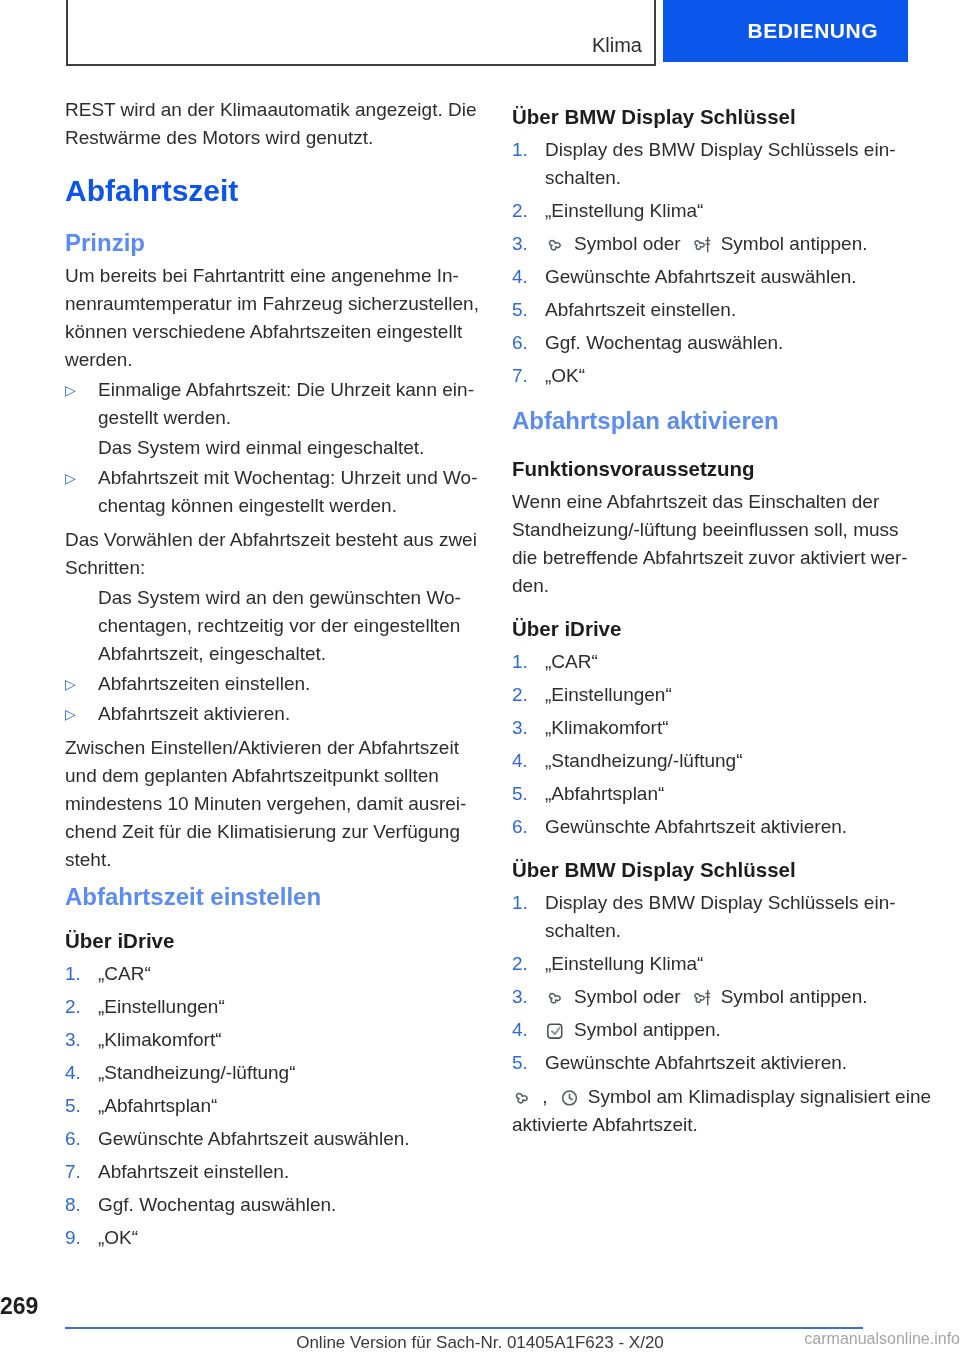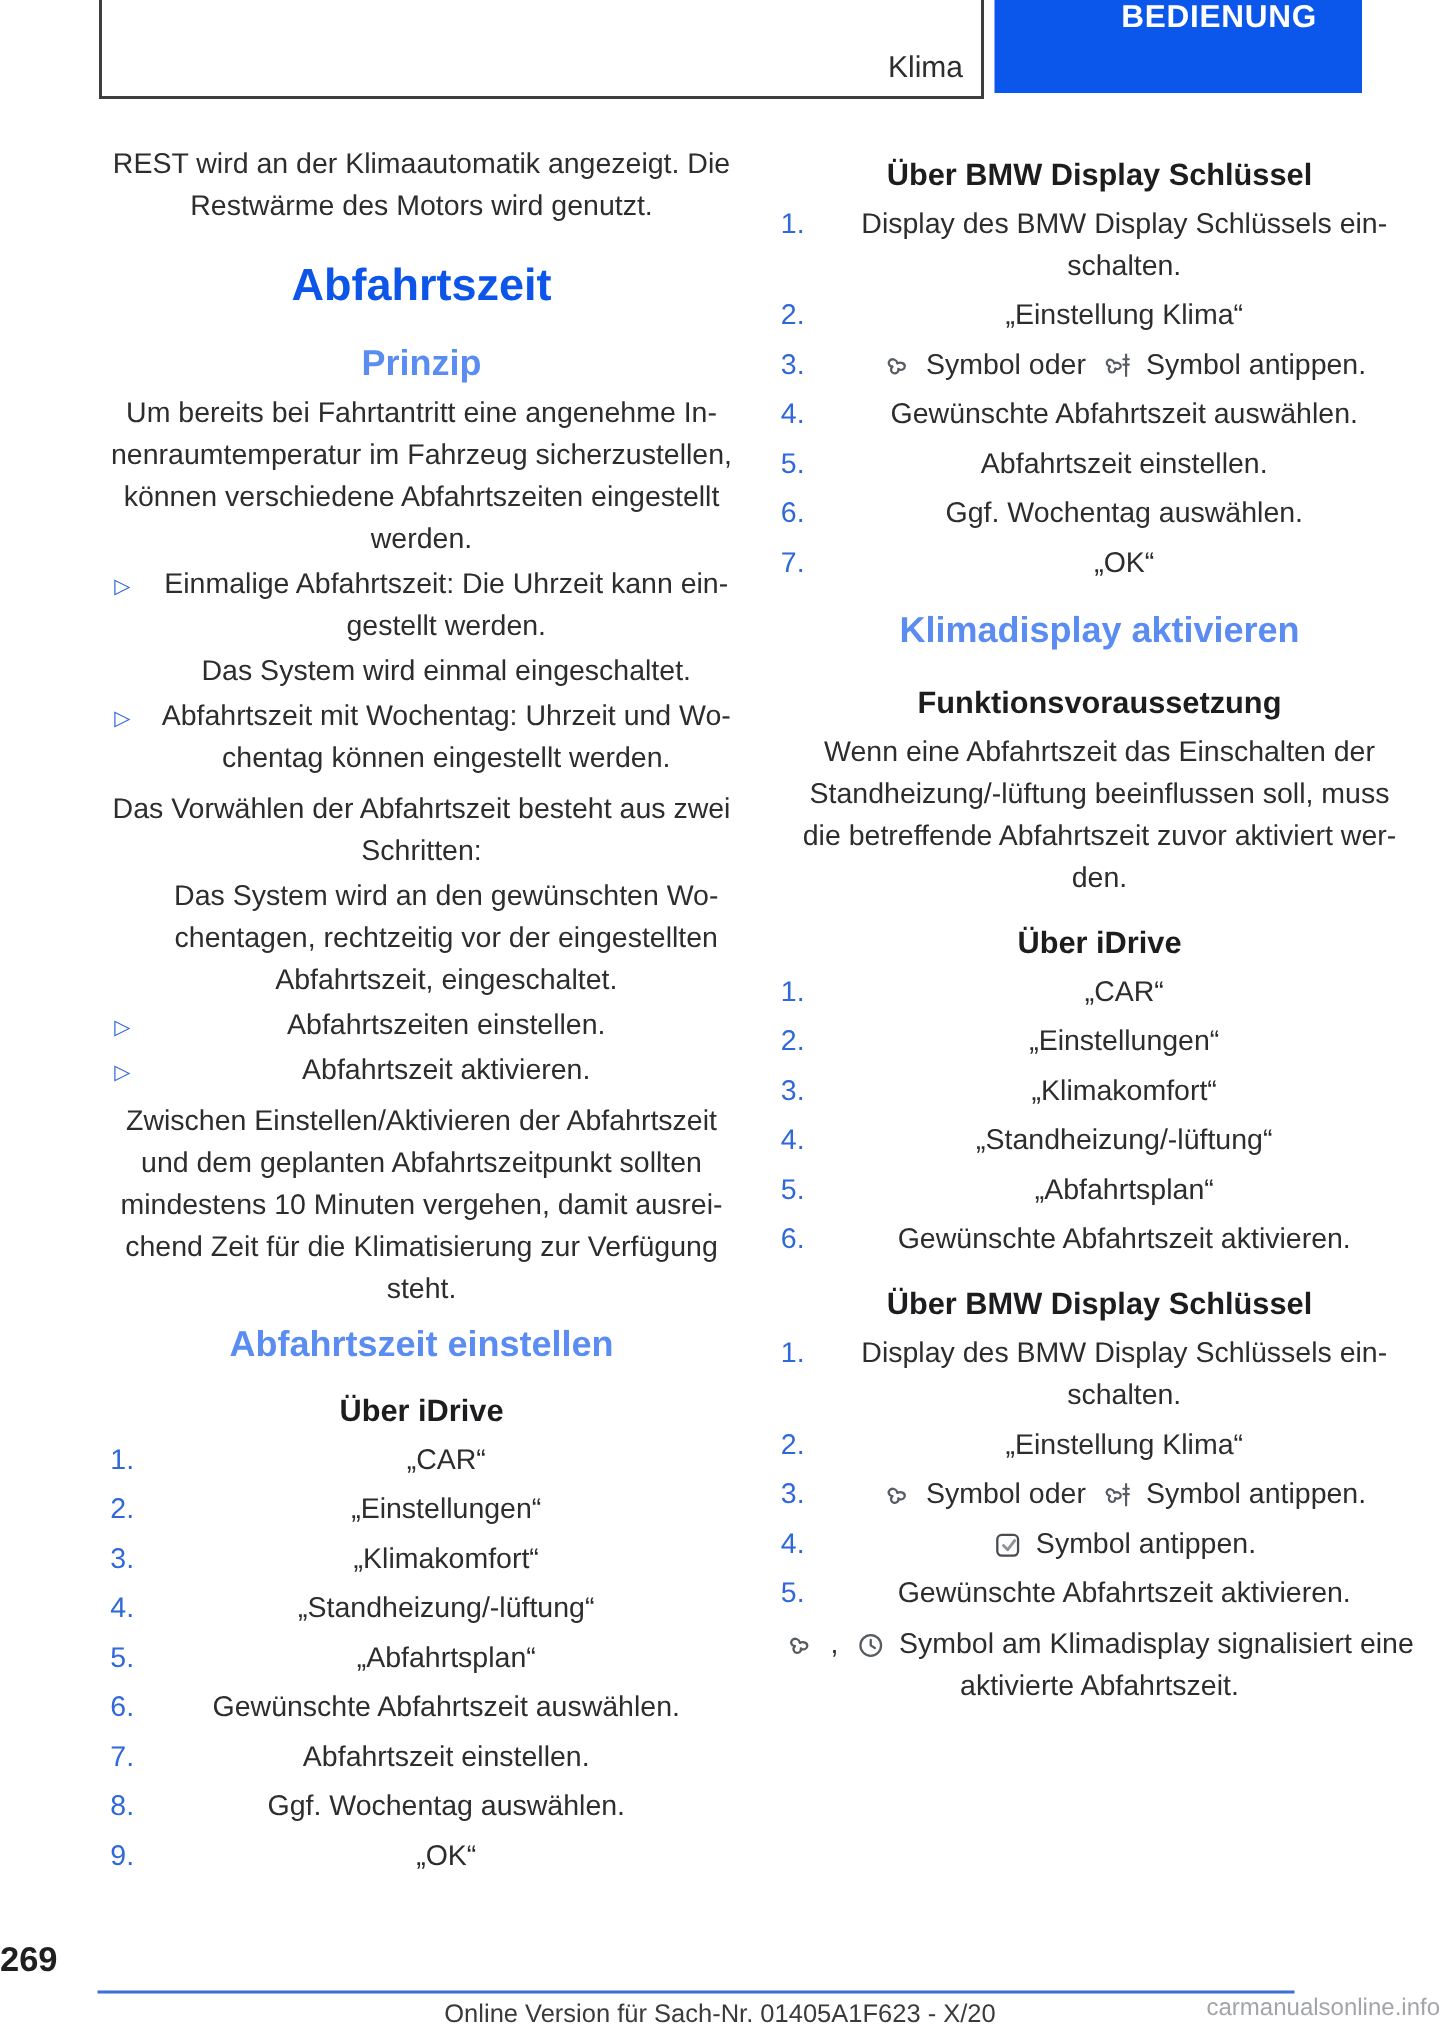--- a/index.html
+++ b/index.html
@@ -5,25 +5,25 @@
   html,body{margin:0;padding:0;}
   body{
     width:960px;height:1362px;position:relative;background:#ffffff;
     font-family:"Liberation Sans",sans-serif;color:#2d2d2d;overflow:hidden;
   }
   
   .section-box{position:absolute;left:66px;top:-8px;width:590px;height:74px;
     border:2px solid #3e3e3e;box-sizing:border-box;background:#fff;}
   .section-label{position:absolute;right:12px;bottom:7px;font-size:20px;color:#2e2e2e;}
   .chapter-banner{position:absolute;left:663px;top:0;width:245px;height:62px;
-    display:flex;justify-content:flex-end;padding-right:30px;
+    display:flex;align-items:center;justify-content:flex-end;padding-right:30px;
     box-sizing:border-box;}
   .chapter-label{color:#ffffff;font-weight:700;font-size:21px;letter-spacing:.5px;}
   
-  .col{position:absolute;top:96px;text-align:center;}
+  .col{position:absolute;top:96px;}
   .col-left{left:65px;width:432px;}
   .col-right{left:512px;width:442px;}
   p{margin:0;}
   .body{font-size:19px;line-height:28px;color:#2d2d2d;}
   .pre{white-space:pre;}
   .h1{font-size:30px;line-height:34px;font-weight:700;color:#0c55e8;margin:22px 0 0;}
   .h2{font-size:24px;line-height:30px;font-weight:700;color:#5a8cf1;margin:20px 0 0;}
   .h3{font-size:20.5px;line-height:26px;font-weight:700;color:#1d1d1f;margin:16px 0 0;}.mt4{margin-top:4px}.mt6{margin-top:6px}.mt8{margin-top:8px}
   .mt14{margin-top:14px}.mt16{margin-top:16px}.mt20{margin-top:20px}
   .opt{display:flex;margin-top:2px;}
@@ -188,21 +188,21 @@
       <div class="step">
           <span class="n">6.</span>
           <span class="t">Ggf. Wochentag auswählen.</span>
         </div>
       <div class="step">
           <span class="n">7.</span>
           <span class="t">„OK“</span>
         </div>
     </div>
 
-    <h2 class="h2 mt16">Klimadisplay aktivieren</h2>
+    <h2 class="h2 mt16">Abfahrtsplan aktivieren</h2>
 
     <h3 class="h3 mt20">Funktionsvoraussetzung</h3>
     <p class="body pre mt6">Wenn eine Abfahrtszeit das Einschalten der
 Standheizung/-lüftung beeinflussen soll, muss
 die betreffende Abfahrtszeit zuvor aktiviert wer-
 den.</p>
 
     <h3 class="h3">Über iDrive</h3>
     <div class="steps body">
       <div class="step">

